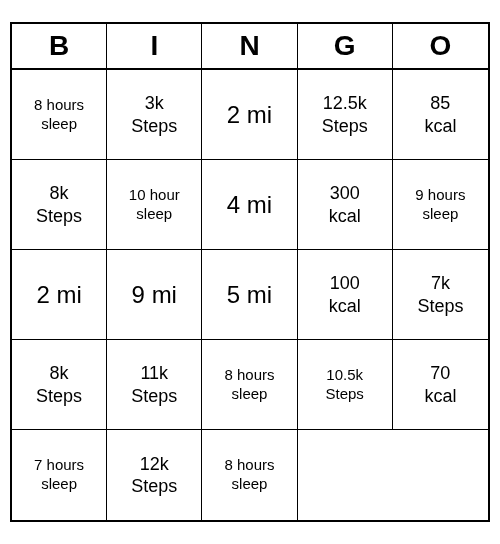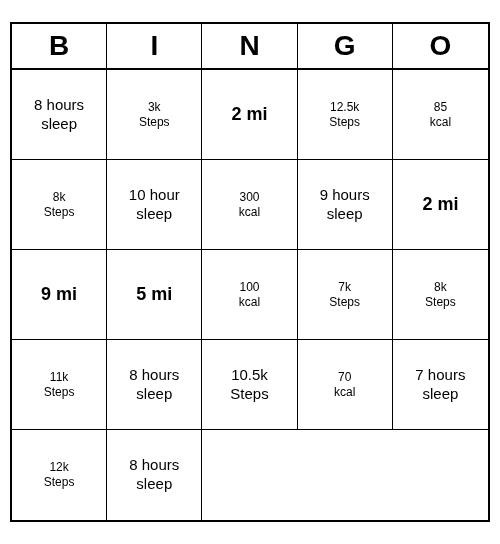--- a/index.html
+++ b/index.html
@@ -62,26 +62,26 @@
 
     .bingo-cell:nth-child(5n) {
       border-right: none;
     }
 
     .bingo-cell:nth-child(n+21) {
       border-bottom: none;
     }
 
     .bingo-cell.large {
-      font-size: 18px;
-      font-weight: bold;
+      font-size: 24px;
+      font-weight: normal;
     }
 
     .bingo-cell.medium {
-      font-size: 12px;
+      font-size: 18px;
     }
 
     .bingo-cell.small {
       font-size: 15px;
     }
   </style>
 </head>
 <body>
 
 <div class="bingo-card">
@@ -93,20 +93,21 @@
       <div class="bingo-header-cell">O</div>
     </div>
   <div class="bingo-grid">
   <div class="bingo-cell small">8 hours<br>sleep</div>
       <div class="bingo-cell medium">3k<br>Steps</div>
       <div class="bingo-cell large">2 mi</div>
       <div class="bingo-cell medium">12.5k<br>Steps</div>
       <div class="bingo-cell medium">85<br>kcal</div>
       <div class="bingo-cell medium">8k<br>Steps</div>
       <div class="bingo-cell small">10 hour<br>sleep</div>
+      <div class="bingo-cell large">4 mi</div>
       <div class="bingo-cell medium">300<br>kcal</div>
       <div class="bingo-cell small">9 hours<br>sleep</div>
       <div class="bingo-cell large">2 mi</div>
       <div class="bingo-cell large">9 mi</div>
       <div class="bingo-cell large">5 mi</div>
       <div class="bingo-cell medium">100<br>kcal</div>
       <div class="bingo-cell medium">7k<br>Steps</div>
       <div class="bingo-cell medium">8k<br>Steps</div>
       <div class="bingo-cell medium">11k<br>Steps</div>
       <div class="bingo-cell small">8 hours<br>sleep</div>

